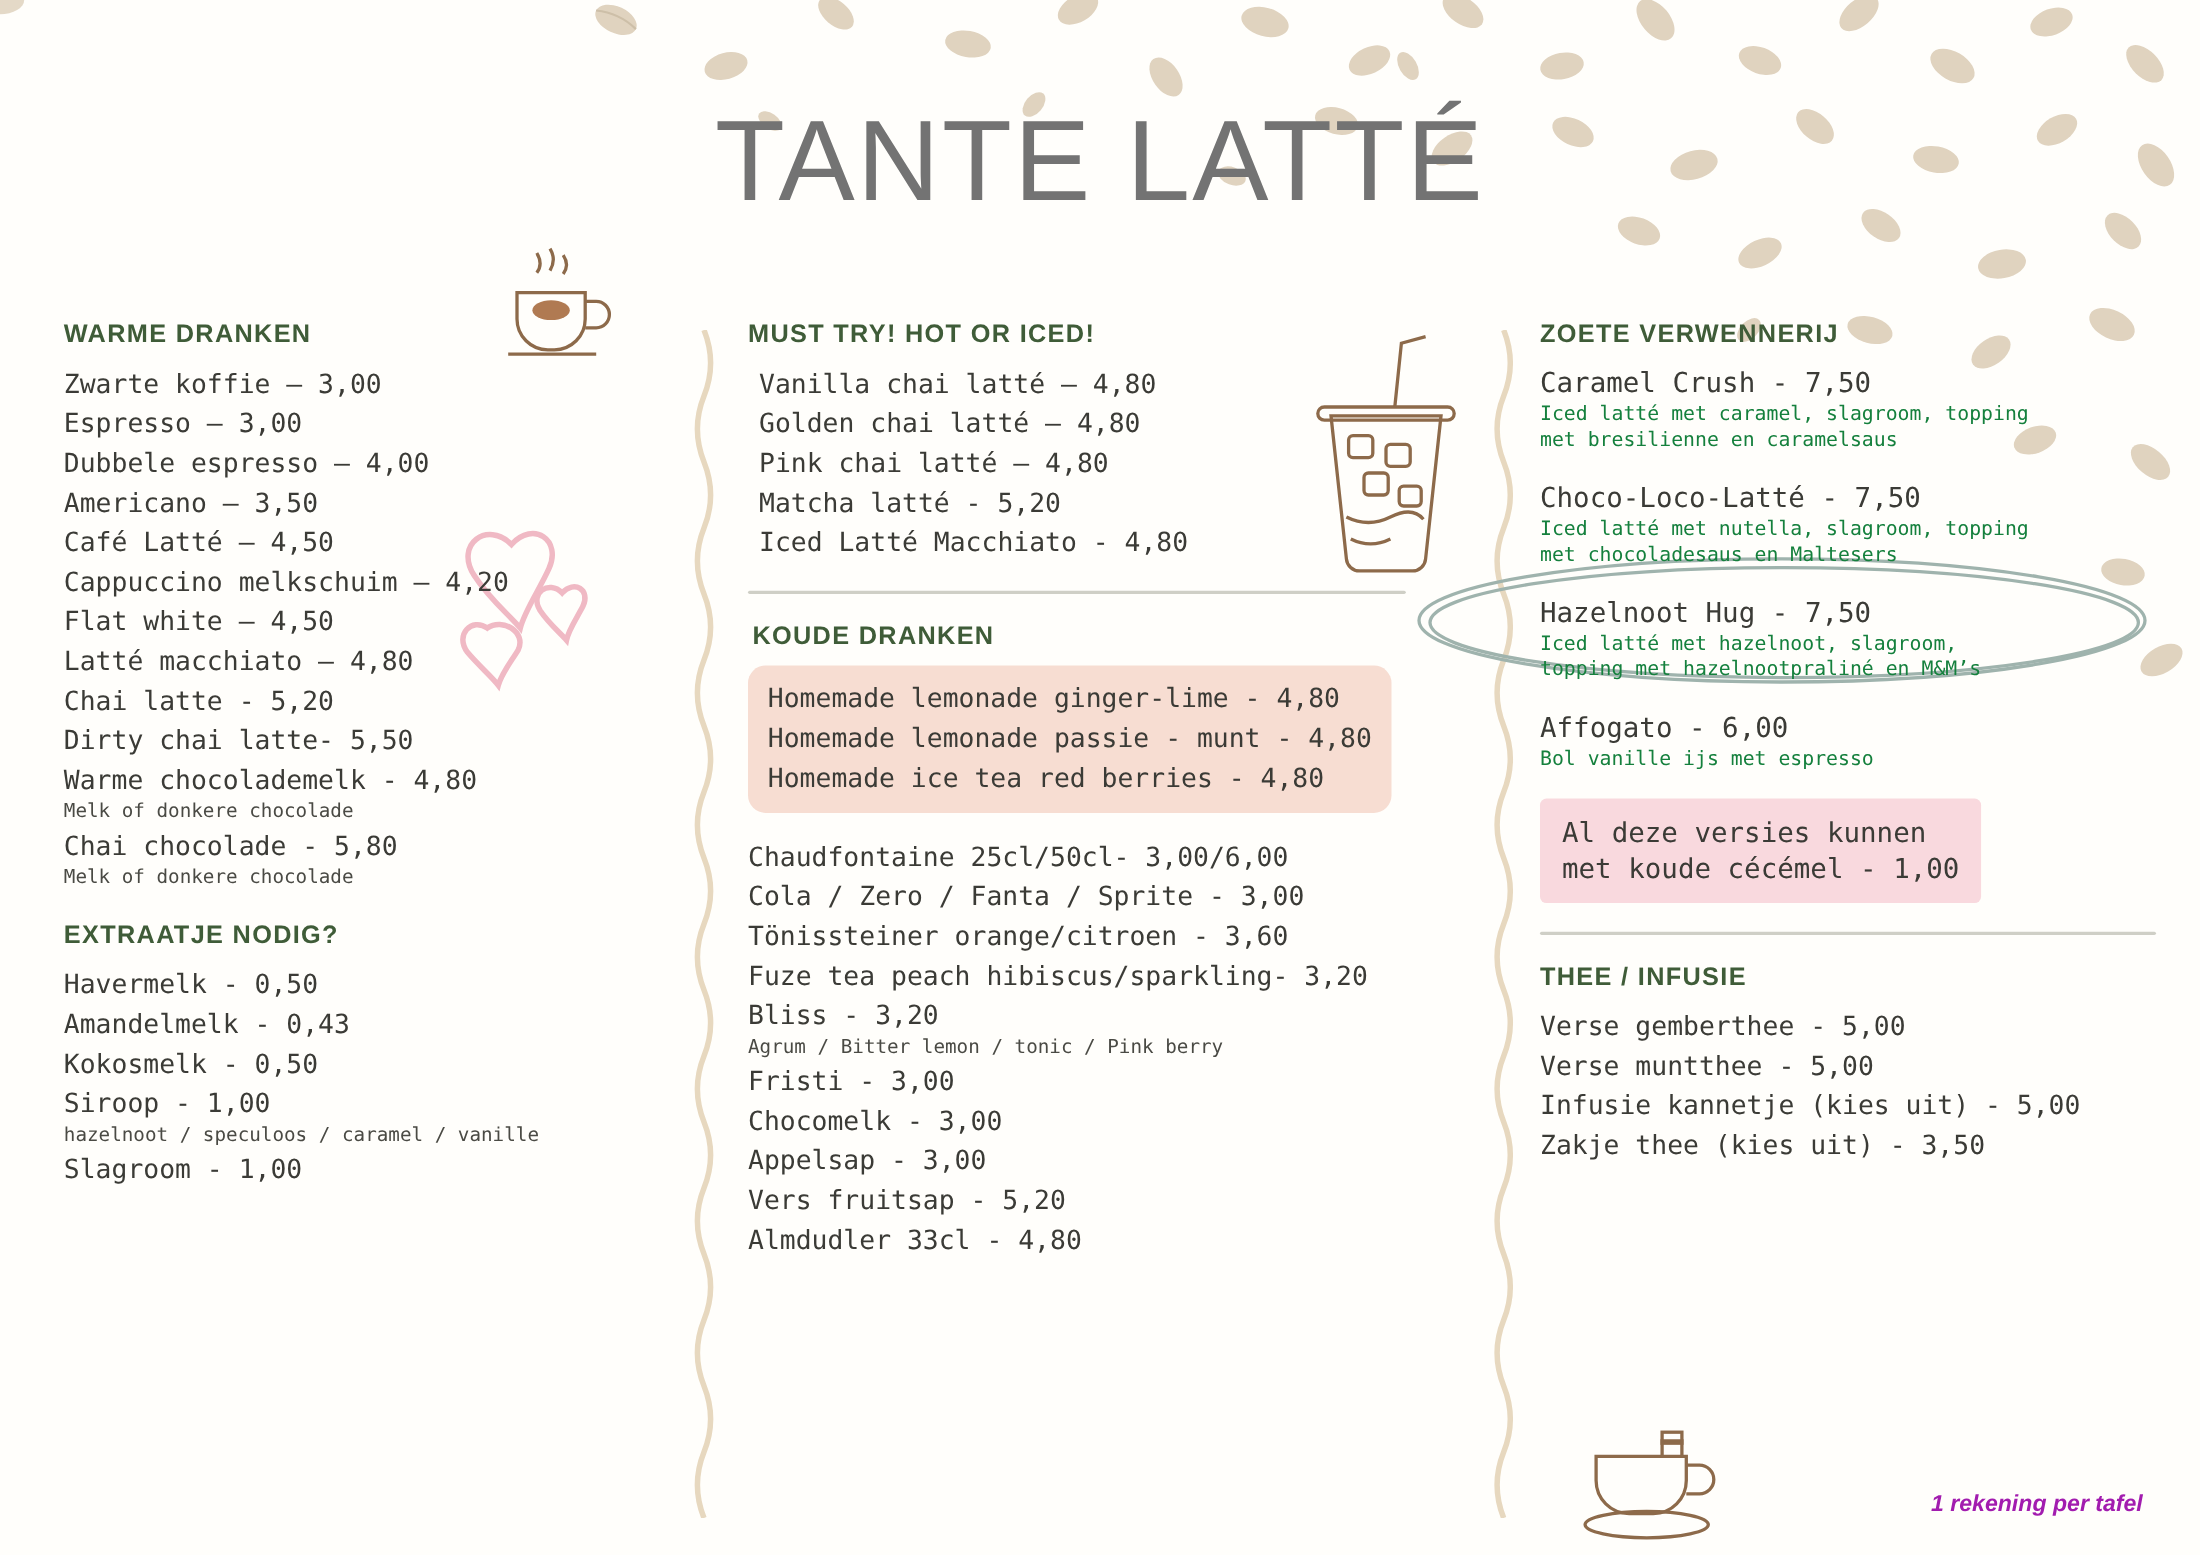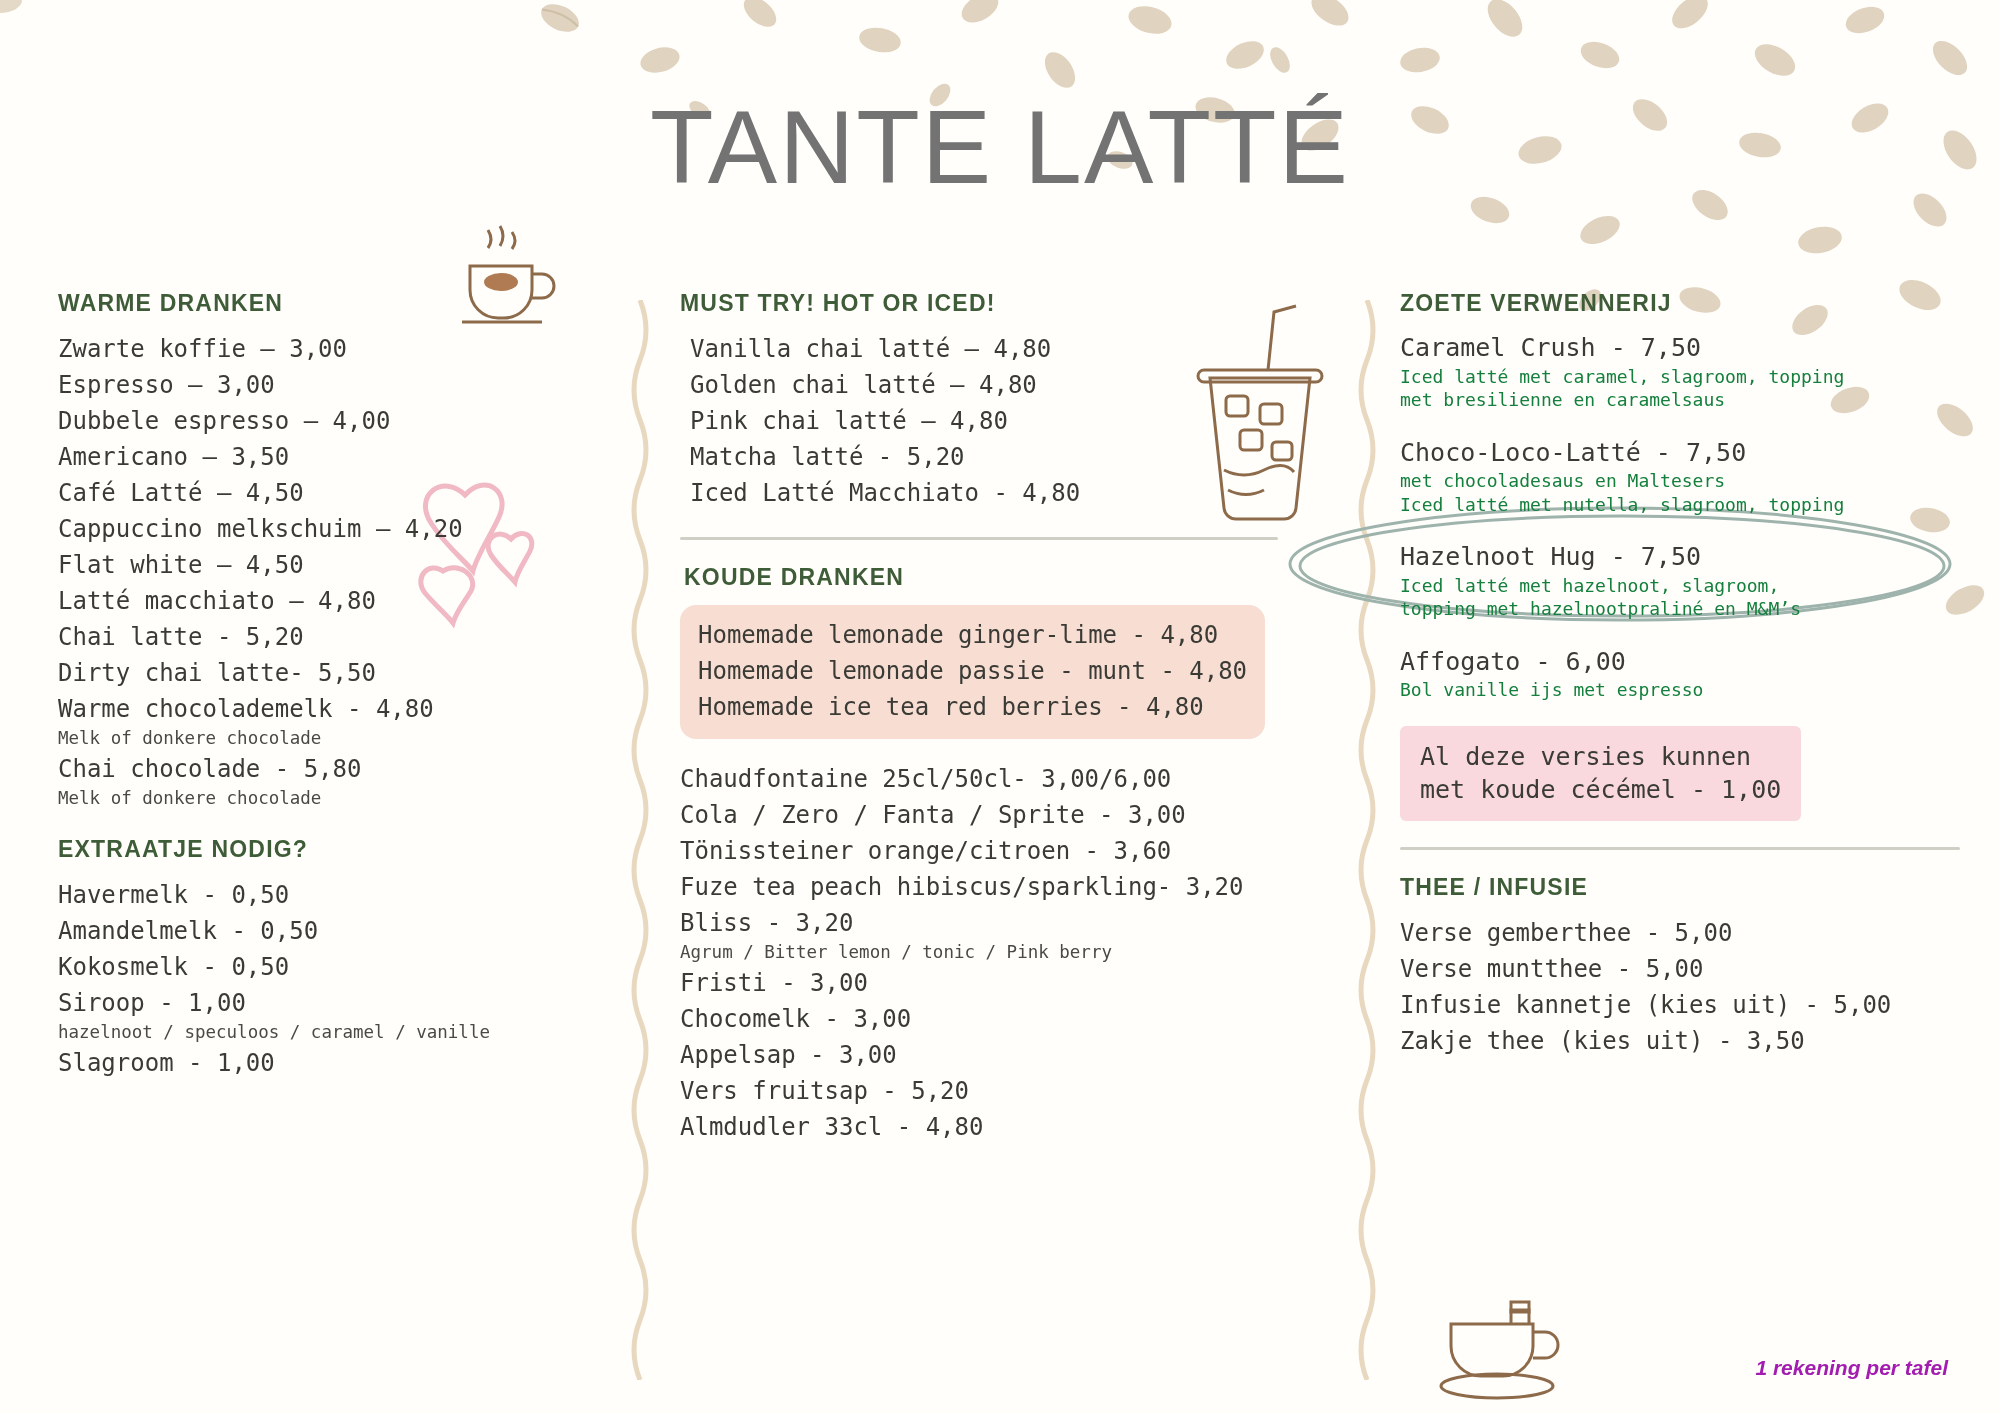--- a/index.html
+++ b/index.html
@@ -276,21 +276,21 @@
         <li class="sub">Melk of donkere chocolade</li>
         <li>Chai chocolade - 5,80</li>
         <li class="sub">Melk of donkere chocolade</li>
       </ul>
     </div>
 
     <div class="sec">
       <h2>EXTRAATJE NODIG?</h2>
       <ul>
         <li>Havermelk - 0,50</li>
-        <li>Amandelmelk - 0,50</li>
+        <li>Amandelmelk - 0,43</li>
         <li>Kokosmelk - 0,50</li>
         <li>Siroop - 1,00</li>
         <li class="sub">hazelnoot / speculoos / caramel / vanille</li>
         <li>Slagroom - 1,00</li>
       </ul>
     </div>
   </div>
 
   <div class="col col2">
     <div class="sec">
@@ -336,22 +336,22 @@
       <h2>ZOETE VERWENNERIJ</h2>
 
       <div class="sweet-block">
         <div class="big-item">Caramel Crush - 7,50</div>
         <div class="item-desc">Iced latté met caramel, slagroom, topping</div>
         <div class="item-desc">met bresilienne en caramelsaus</div>
       </div>
 
       <div class="sweet-block">
         <div class="big-item">Choco-Loco-Latté - 7,50</div>
+        <div class="item-desc">Iced latté met nutella, slagroom, topping</div>
         <div class="item-desc">met chocoladesaus en Maltesers</div>
-        <div class="item-desc">Iced latté met nutella, slagroom, topping</div>
       </div>
 
       <div class="sweet-block">
         <div class="big-item">Hazelnoot Hug - 7,50</div>
         <div class="item-desc">Iced latté met hazelnoot, slagroom,</div>
         <div class="item-desc">topping met hazelnootpraliné en M&amp;M’s</div>
       </div>
 
       <div class="sweet-block">
         <div class="big-item">Affogato - 6,00</div>

